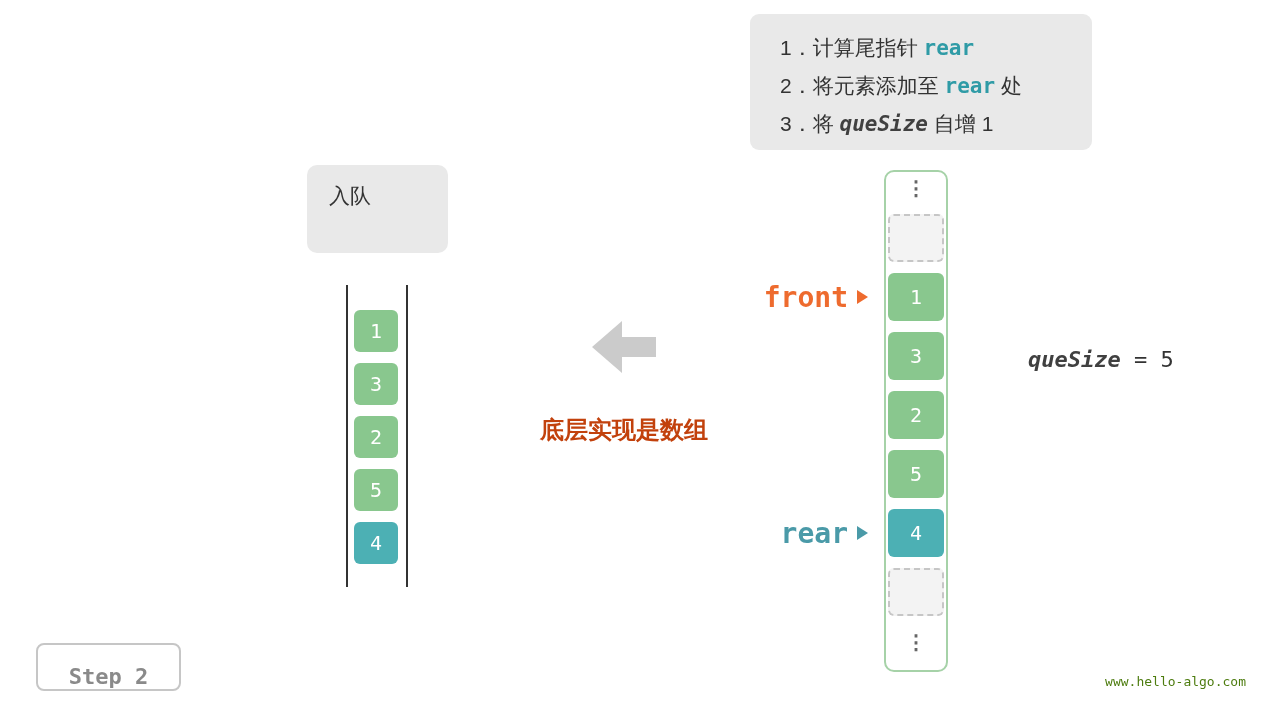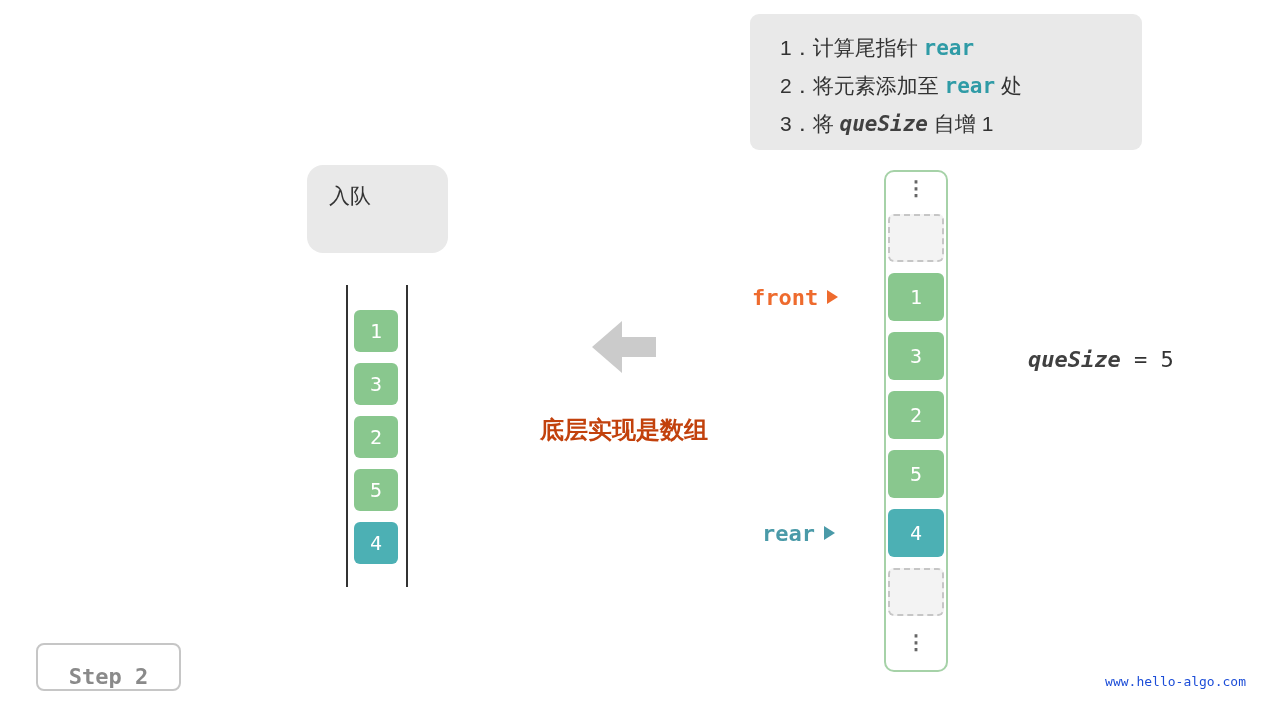--- a/index.html
+++ b/index.html
@@ -5,26 +5,26 @@
   * { margin:0; padding:0; box-sizing:border-box; }
   html,body { background:#fff; }
   #canvas {
     position:relative; width:1280px; height:720px; background:#ffffff;
     font-family:"Liberation Sans", sans-serif; color:#333; overflow:hidden;
   }
   .mono { font-family:"DejaVu Sans Mono","Liberation Mono",monospace; }
   .bold { font-weight:bold; }
 
   .panel { position:absolute; background:#e9e9e9; border-radius:9px; }
-  #instr { left:750px; top:14px; width:392px; height:136px; padding:15px 0 0 30px; font-size:21px; line-height:38px; }
+  #instr { left:750px; top:14px; width:342px; height:136px; padding:15px 0 0 30px; font-size:21px; line-height:38px; }
   .kw { font-weight:bold; font-family:"DejaVu Sans Mono","Liberation Mono",monospace; }
   .kw-teal { color:#2f9ba6; }
   .kw-blue { color:#404040;font-style:italic; }
 
-  #opbox { left:307px; top:165px; width:141px; height:88px; padding:13px 0 0 22px; font-size:21px; line-height:35px; border-radius:16px; }
+  #opbox { left:307px; top:165px; width:141px; height:88px; padding:13px 0 0 22px; font-size:21px; line-height:35px; border-radius:10px; }
 
   .vline { position:absolute; top:285px; width:2px; height:302px; background:#333; }
 
   .cell { position:absolute; display:flex; align-items:center; justify-content:center;
           color:#fff; font-size:20px; border-radius:6px;
           font-family:"DejaVu Sans Mono","Liberation Mono",monospace; }
   .lcell { left:354px; width:44px; height:42px; }
   .rcell { left:888px; width:56px; height:48px; }
   .green { background:#89c78e; }
   .teal  { background:#4cb0b4; }
@@ -33,39 +33,39 @@
   #bigarrow { position:absolute; left:592px; top:321px; }
 
   #caption { position:absolute; left:504px; top:410px; width:240px; text-align:center;
              font-size:24px; font-weight:bold; color:#c2410c; line-height:40px; }
 
   #array-frame { position:absolute; left:884px; top:170px; width:64px; height:502px;
                  border:2px solid #a6d2a8; border-radius:10px; background:#fff; }
   .ellipsis { position:absolute; left:888px; width:56px; text-align:center;
               color:#666; font-size:20px; font-weight:bold; }
 
-  .ptr { position:absolute; display:flex; align-items:center; 
-         height:26px; font-size:22px; font-weight:bold;
+  .ptr { position:absolute; display:flex; align-items:center; justify-content:flex-end;
+         height:26px; font-size:28px; font-weight:bold;
          font-family:"DejaVu Sans Mono","Liberation Mono",monospace; }
   #front-ptr { left:752px; top:284px; width:116px; color:#ee6b2e; }
   #rear-ptr  { left:762px; top:520px; width:106px; color:#4a9aa8; }
   .tri { width:0; height:0; border-top:7px solid transparent; border-bottom:7px solid transparent; margin-left:9px; }
   .tri-orange { border-left:11px solid #ee6b2e; }
   .tri-teal   { border-left:11px solid #4a9aa8; }
 
   #qinfo { position:absolute; left:1028px; top:341px; font-size:22px; line-height:37px; color:#333; }
   #qinfo .val-line { font-size:22px; }
 
   #stepbox { position:absolute; left:36px; top:643px; width:145px; height:48px;
              background:#fff; border:2px solid #c6c6c6; border-radius:8px;
              display:flex; align-items:flex-end; justify-content:center;
              font-family:"DejaVu Sans Mono","Liberation Mono",monospace;
              font-weight:bold; font-size:22px; color:#8a8a8a; }
 
-  #watermark { position:absolute; right:34px; top:674px; font-size:13px; color:#1d4ed8;
+  #watermark { position:absolute; right:34px; top:674px; font-size:13px; color:#4d7c0f;
                font-family:"DejaVu Sans Mono","Liberation Mono",monospace; }
 </style>
 </head>
 <body>
 
 <div id="canvas">
 
   <div id="instr" class="panel">
     <div>
       <span>1．计算尾指针 </span><span class="kw kw-teal">rear</span><span></span>

